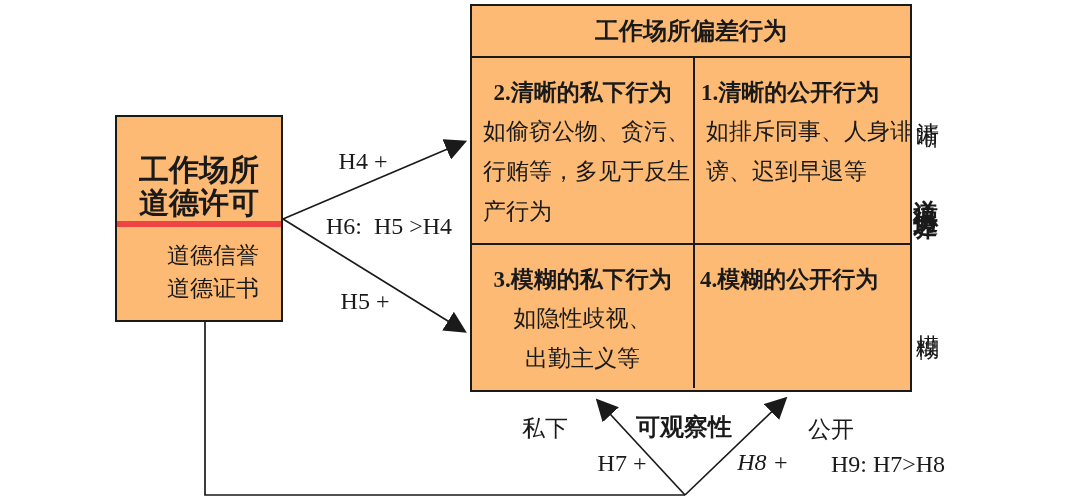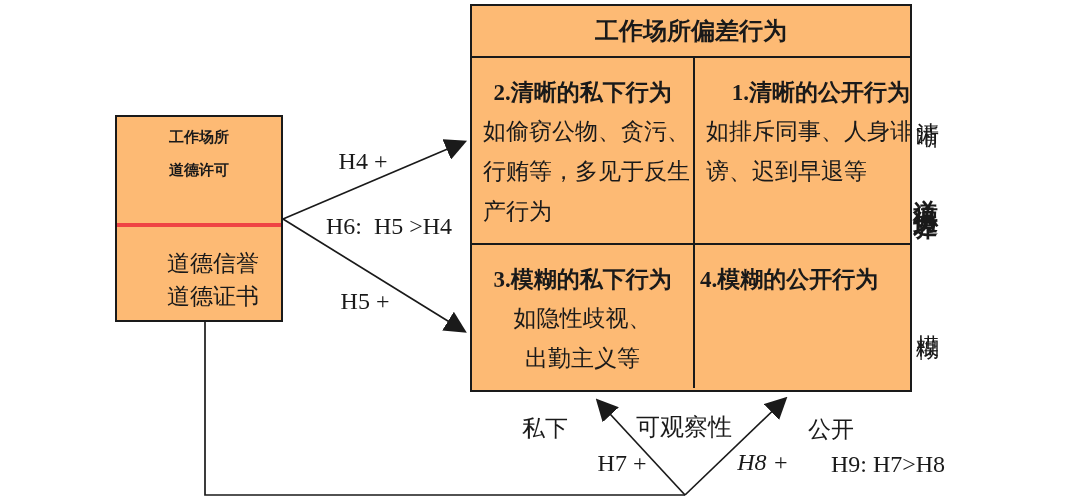--- a/index.html
+++ b/index.html
@@ -13,58 +13,58 @@
 
   .connectors { position: absolute; left: 0; top: 0; width: 1076px; height: 500px; }
   .connectors line, .connectors polyline { stroke: #1a1a1a; stroke-width: 1.7; fill: none; }
   .connectors marker path { fill: #1a1a1a; }
 
   .box { position: absolute; border: 2px solid #1a1a1a; background: #fdba74; }
 
   
   .left-box { left: 115px; top: 115px; width: 168px; height: 207px; }
   .left-top {
-    height: 110px; border-bottom: 4px solid #ef4444;
-    text-align: center; font-weight: bold; font-size: 15px; line-height: 33px; padding-top: 4px;
+    height: 110px; border-bottom: 6px solid #ef4444;
+    text-align: center; font-weight: bold; font-size: 30px; line-height: 33px; padding-top: 36px;
   }
-  .left-bottom { text-align: center; font-size: 23px; line-height: 33px; padding-top: 20px; margin-left: 28px; }
+  .left-bottom { text-align: center; font-size: 23px; line-height: 33px; padding-top: 12px; margin-left: 28px; }
 
   
   .matrix { left: 470px; top: 4px; width: 442px; height: 388px; }
   .matrix-header {
     height: 52px; border-bottom: 2px solid #1a1a1a;
     text-align: center; font-weight: bold; font-size: 24px; line-height: 50px;
   }
   .qgrid { display: grid; grid-template-columns: 223px 1fr; grid-template-rows: 187px 1fr; height: 330px; }
   .q { position: relative; overflow: hidden; }
   .q2, .q3 { border-right: 2px solid #1a1a1a; }
   .q2, .q1 { border-bottom: 2px solid #1a1a1a; }
   .q-title { font-size: 23px; font-weight: bold; margin-top: 21px; line-height: 28px; white-space: nowrap; }
   .q-line { font-size: 23px; line-height: 40px; white-space: nowrap; }
   .q-body { margin-top: 5px; }
   .q2 .q-title { text-align: center; }
-  .q1 .q-title { text-align: right; padding-left: 6px; }
+  .q1 .q-title { text-align: left; padding-left: 6px; }
   .q3 .q-title { text-align: center; }
   .q4 .q-title { text-align: left; padding-left: 5px; }
   .q1 .q-line, .q2 .q-line { text-align: left; padding-left: 11px; }
   .q3 .q-line, .q4 .q-line { text-align: center; }
 
   
   .v-label {
     position: absolute; writing-mode: vertical-rl; text-orientation: upright;
     font-size: 23px; letter-spacing: 3px; line-height: 26px;
   }
   .v-clear { left: 914px; top: 104px; }
   .v-boundary { left: 912px; top: 180px; font-weight: bold; font-size: 25px; letter-spacing: 5px; }
   .v-ambiguous { left: 914px; top: 316px; }
 
   
   .f-label { position: absolute; transform: translate(-50%,-50%); font-size: 24px; white-space: pre; }
   .f-cn { font-size: 23px; }
-  .f-bold { font-weight: normal; font-size: 24px; }
+  .f-bold { font-weight: bold; font-size: 24px; }
   .lbl-h4 { left: 363px; top: 161px; }
   .lbl-h6 { left: 389px; top: 226px; }
   .lbl-h5 { left: 365px; top: 301px; }
   .lbl-private { left: 545px; top: 428px; }
   .lbl-obs { left: 684px; top: 427px; }
   .lbl-public { left: 831px; top: 429px; }
   .lbl-h7 { left: 622px; top: 463px; }
   .lbl-h8 { left: 763px; top: 462px; font-style: italic; }
   .lbl-h9 { left: 888px; top: 464px; }
 </style>

